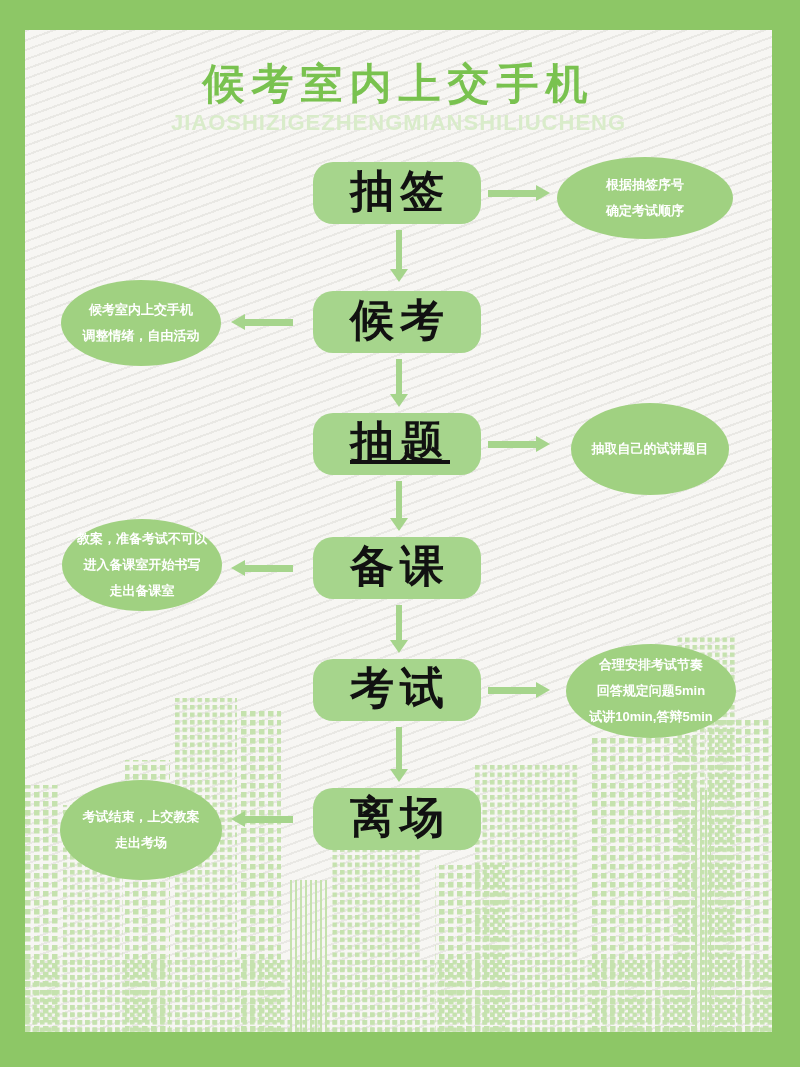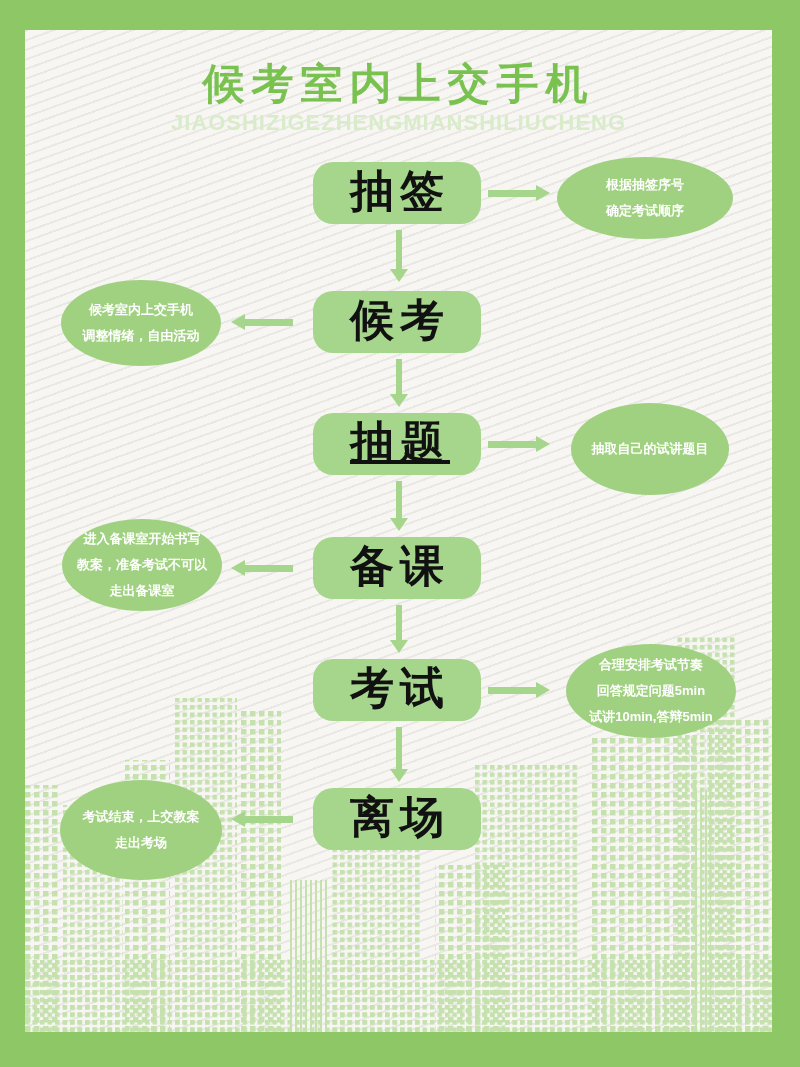--- a/index.html
+++ b/index.html
@@ -173,22 +173,22 @@
   </div>
 
   <div class="node" style="top:507px;">
     <span>备课</span>
   </div>
   <div class="h-arrow left" style="left:206px;top:530px;">
     <span class="head"></span>
       <span class="bar"></span>
   </div>
   <div class="note" style="left:37px;top:489px;width:160px;height:92px;">
+    <div>教案，准备考试不可以</div>
     <div>进入备课室开始书写</div>
-    <div>教案，准备考试不可以</div>
     <div>走出备课室</div>
   </div>
   <div class="v-arrow" style="top:575px;height:48px;">
     <span class="bar"></span>
       <span class="head"></span>
   </div>
 
   <div class="node" style="top:629px;">
     <span>考试</span>
   </div>

